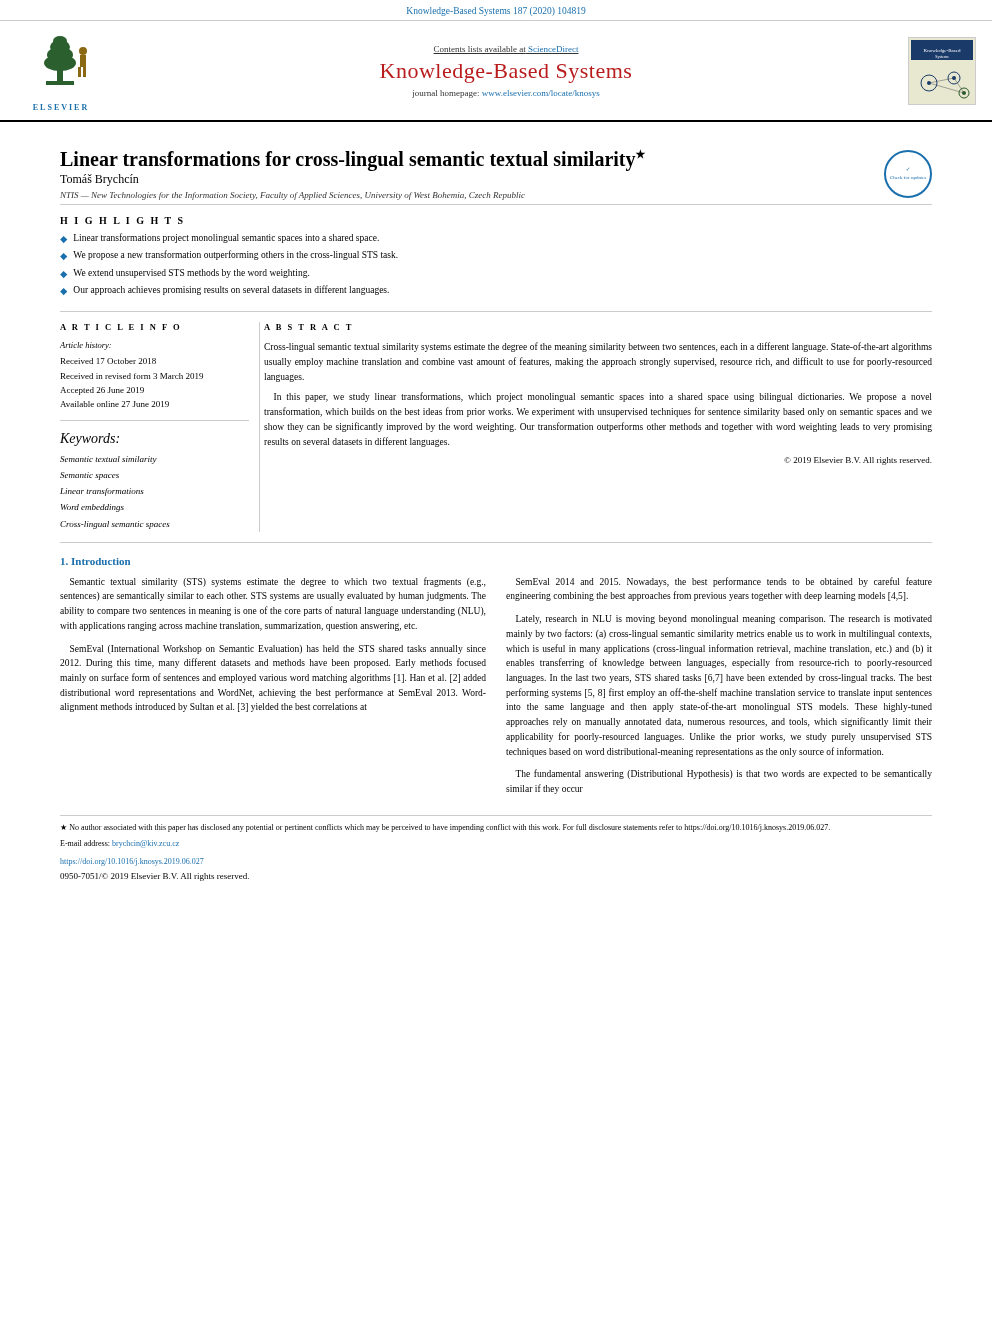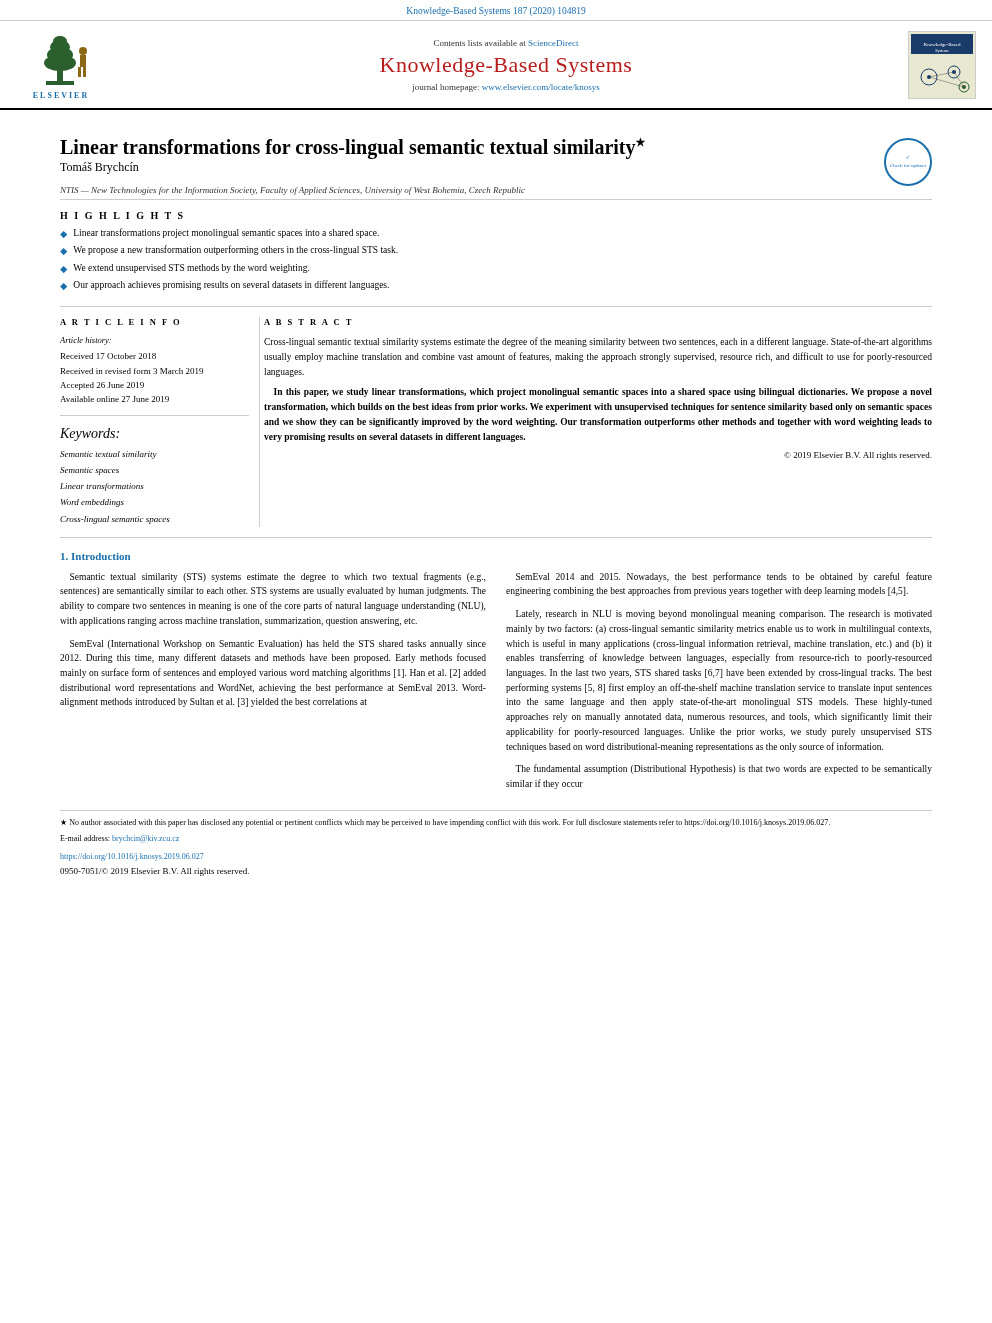--- a/index.html
+++ b/index.html
@@ -30,20 +30,21 @@
       flex-shrink: 0;
     }
     .journal-header .center-info {
       flex: 1;
       text-align: center;
     }
     .journal-header .center-info .contents-line {
       font-size: 9px;
       color: #333;
       margin-bottom: 4px;
+      text-decoration: underline;
     }
     .journal-header .center-info .contents-line a {
       color: #1a6fad;
       text-decoration: none;
     }
     .journal-header .center-info .journal-title {
       font-size: 22px;
       font-weight: normal;
       color: #b91c1c;
       letter-spacing: 0.5px;
@@ -80,21 +81,21 @@
     .elsevier-logo {
       display: flex;
       flex-direction: column;
       align-items: center;
     }
     .elsevier-label {
       font-size: 8px;
       color: #1a6fad;
       font-weight: bold;
       letter-spacing: 2px;
-      margin-top: 2px;
+      margin-top: 14px;
     }
     .main-content {
       padding: 10px 60px 10px 60px;
     }
     .article-title-section {
       padding: 14px 0 4px 0;
       border-bottom: 1px solid #ccc;
       display: flex;
       align-items: flex-start;
       gap: 10px;
@@ -107,21 +108,21 @@
       font-weight: bold;
       color: #000;
       line-height: 1.3;
     }
     .article-title sup {
       font-size: 11px;
     }
     .author-name {
       font-size: 12px;
       color: #000;
-      margin-bottom: 10px;
+      margin-bottom: 3px;
     }
     .author-affil {
       font-size: 9px;
       font-style: italic;
       color: #333;
     }
     .check-updates-badge {
       width: 48px;
       height: 48px;
       flex-shrink: 0;
@@ -220,21 +221,20 @@
       color: #000;
       line-height: 1.55;
       text-align: justify;
     }
     .abstract-text p {
       margin-bottom: 6px;
       text-indent: 0;
     }
     .abstract-text p + p {
       text-indent: 1em;
-      font-weight: bold;
     }
     .copyright-line {
       font-size: 9px;
       text-align: right;
       color: #000;
       margin-top: 6px;
     }
     .intro-section {
       padding: 12px 0 0 0;
     }
@@ -419,21 +419,21 @@
   <div class="intro-section">
     <div class="intro-section-title">1. Introduction</div>
     <div class="two-col-body">
       <div class="body-col">
         <p>Semantic textual similarity (STS) systems estimate the degree to which two textual fragments (e.g., sentences) are semantically similar to each other. STS systems are usually evaluated by human judgments. The ability to compare two sentences in meaning is one of the core parts of natural language understanding (NLU), with applications ranging across machine translation, summarization, question answering, etc.</p>
         <p>SemEval (International Workshop on Semantic Evaluation) has held the STS shared tasks annually since 2012. During this time, many different datasets and methods have been proposed. Early methods focused mainly on surface form of sentences and employed various word matching algorithms [1]. Han et al. [2] added distributional word representations and WordNet, achieving the best performance at SemEval 2013. Word-alignment methods introduced by Sultan et al. [3] yielded the best correlations at</p>
       </div>
       <div class="body-col">
         <p>SemEval 2014 and 2015. Nowadays, the best performance tends to be obtained by careful feature engineering combining the best approaches from previous years together with deep learning models [4,5].</p>
         <p>Lately, research in NLU is moving beyond monolingual meaning comparison. The research is motivated mainly by two factors: (a) cross-lingual semantic similarity metrics enable us to work in multilingual contexts, which is useful in many applications (cross-lingual information retrieval, machine translation, etc.) and (b) it enables transferring of knowledge between languages, especially from resource-rich to poorly-resourced languages. In the last two years, STS shared tasks [6,7] have been extended by cross-lingual tracks. The best performing systems [5, 8] first employ an off-the-shelf machine translation service to translate input sentences into the same language and then apply state-of-the-art monolingual STS models. These highly-tuned approaches rely on manually annotated data, numerous resources, and tools, which significantly limit their applicability for poorly-resourced languages. Unlike the prior works, we study purely unsupervised STS techniques based on word distributional-meaning representations as the only source of information.</p>
-        <p>The fundamental assumption (Distributional Hypothesis) is that two words are expected to be semantically similar if they occur</p>
+        <p>The fundamental answering (Distributional Hypothesis) is that two words are expected to be semantically similar if they occur</p>
       </div>
     </div>
   </div>
 
   <div class="footnote-section">
     <div>
       <span>★ </span>
       <span>No author associated with this paper has disclosed any potential or pertinent conflicts which may be perceived to have impending conflict with this work. For full disclosure statements refer to https://doi.org/10.1016/j.knosys.2019.06.027.</span>
     </div>
     <div style="margin-top:4px;">

